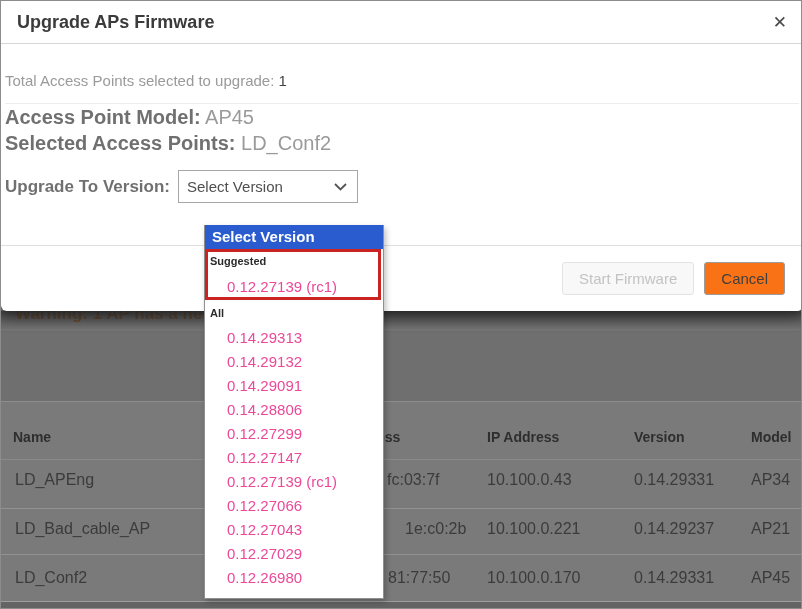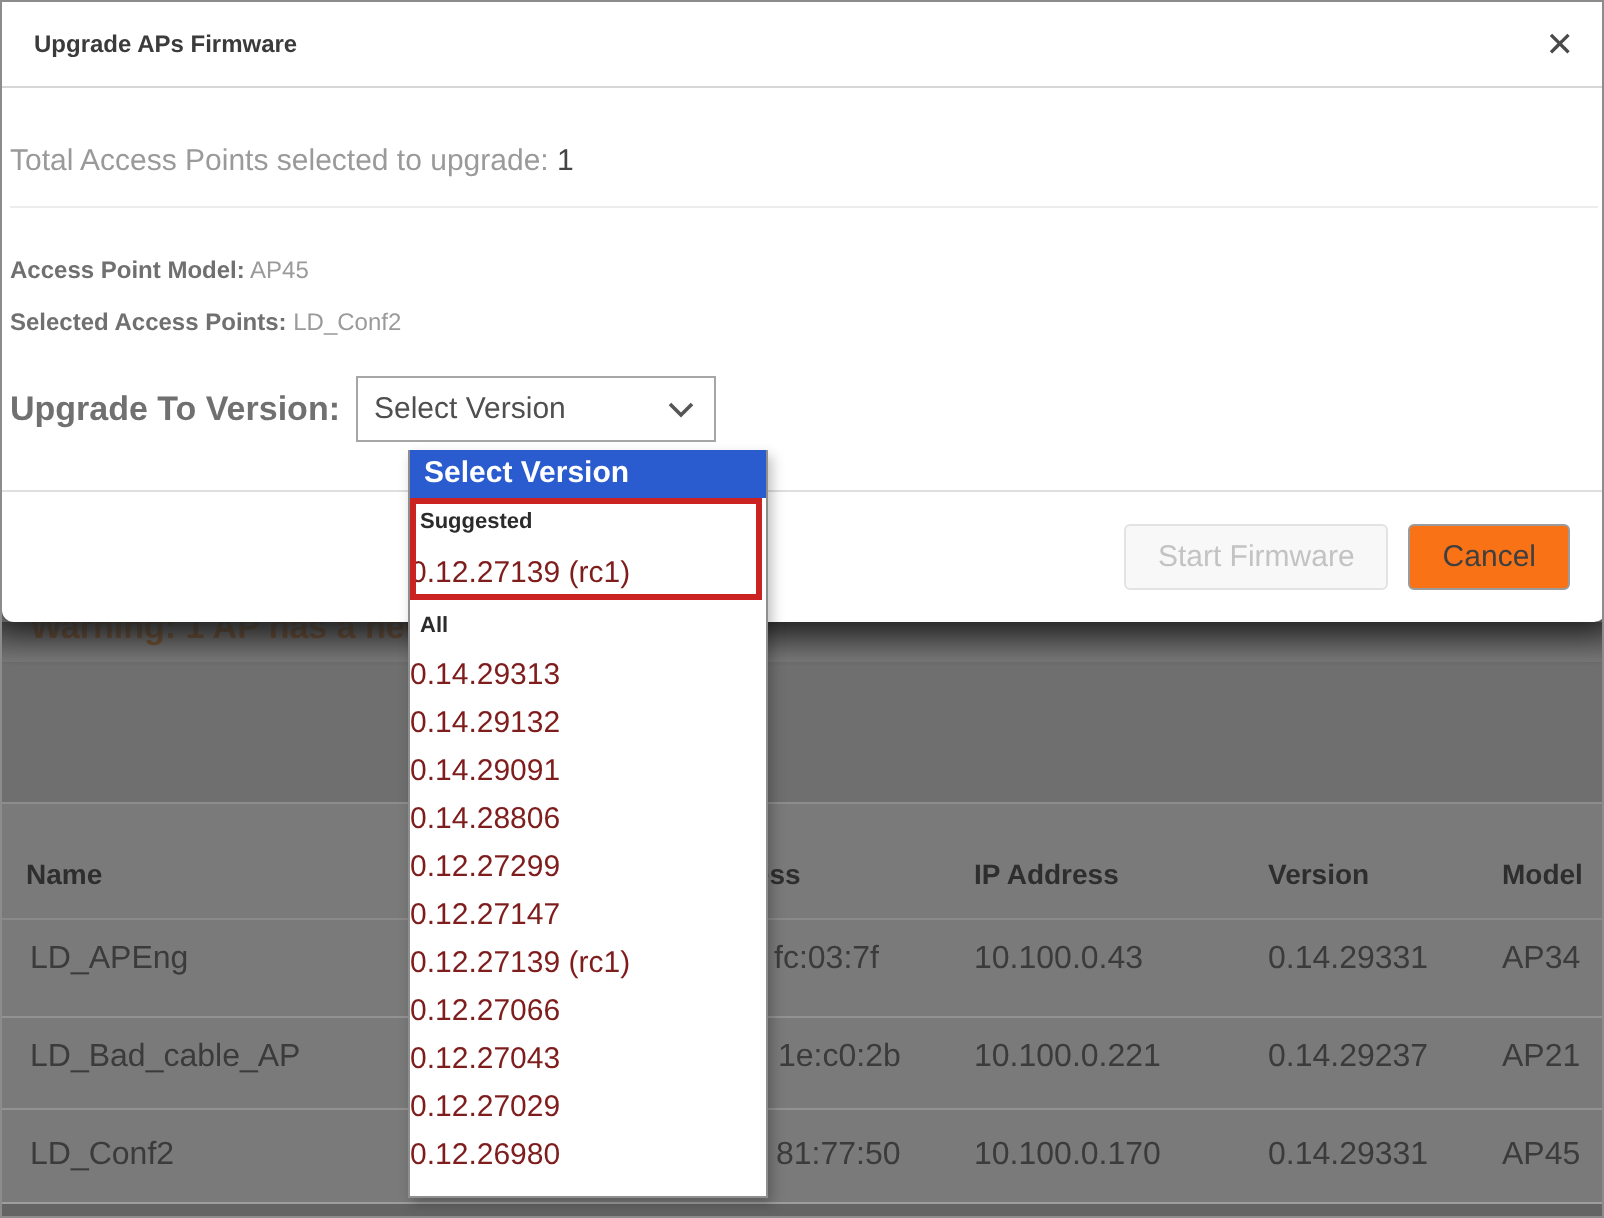--- a/index.html
+++ b/index.html
@@ -22,27 +22,27 @@
   .td { position:absolute; font-size:16px; color:#3b3b3b; white-space:nowrap; z-index:1; }
   .row-sep { position:absolute; left:0; width:100%; height:1px; background:#929292; z-index:1; }
   .bottom-band { position:absolute; left:0; top:601px; width:100%; height:8px; background:#646464; z-index:1; }
   .bottom-line { position:absolute; left:0; top:600px; width:100%; height:1px; background:#9e9e9e; z-index:1; }
 
   
   .modal { position:absolute; left:0; top:0; width:802px; height:310px; background:#ffffff;
            z-index:10; border-radius:0 0 6px 6px; box-shadow:0 5px 14px rgba(0,0,0,.5); }
   .modal-header { height:43px; display:flex; align-items:center; justify-content:space-between;
                   padding:0 16px; border-bottom:1px solid #d6d6d6; }
-  .modal-title { font-size:12px; font-weight:bold; color:#3b3b3b; }
+  .modal-title { font-size:18px; font-weight:bold; color:#3b3b3b; }
   .close-btn { font-size:17px; font-weight:bold; color:#4a4a4a; cursor:pointer; line-height:1; }
   .modal-body { padding:0 4px; }
   .summary-line { margin-top:28px; font-size:15px; color:#9a9a9a; }
   .summary-line .val { color:#444444; }
   .body-divider { margin-top:14px; height:1px; background:#ededed; }
-  .field-block { margin-top:18px; font-size:12px; line-height:26px; }
+  .field-block { font-size:20px; line-height:26px; }
   .field-label { font-weight:bold; color:#707070; }
   .field-value { color:#9a9a9a; }
   .version-row { margin-top:14px; display:flex; align-items:center; }
   .version-label { font-size:17px; font-weight:bold; color:#707070; margin-right:8px; }
   .select-box { width:180px; height:33px; border:1px solid #a6a6a6; background:#ffffff;
                 display:flex; align-items:center; justify-content:space-between;
                 padding:0 10px 0 8px; font-size:15px; color:#4f4f4f; cursor:pointer; }
   .modal-footer { position:absolute; left:0; bottom:0; width:100%; height:66px;
                   border-top:1px solid #dfdfdf; display:flex; align-items:center;
                   justify-content:flex-end; gap:10px; padding:0 18px; }
@@ -50,21 +50,21 @@
   .btn-disabled { background:#f8f8f8; border:1px solid #e3e3e3; color:#c3c3c3; cursor:default; }
   .btn-cancel { background:#f97316; border:1px solid #9b9b9b; color:#3f3f3f; }
 
   
   .dropdown { position:absolute; left:203px; top:224px; width:180px; z-index:30;
               background:#ffffff; border:1px solid #8f8f8f; border-top:none;
               padding-bottom:8px; box-shadow:2px 3px 6px rgba(0,0,0,.25); }
   .opt-selected { height:24px; line-height:24px; background:#2a5cd0; color:#ffffff;
                   font-weight:bold; font-size:15px; padding-left:7px; }
   .opt-group { height:25px; line-height:25px; font-weight:bold; font-size:11px; color:#2b2b2b; padding-left:5px; }
-  .opt-item { height:24px; line-height:24px; font-size:15px; color:#7f1d1d; cursor:pointer; }
+  .opt-item { height:24px; line-height:24px; font-size:15px; color:#ec4899; padding-left:22px; cursor:pointer; }
   .opt-item-first { height:26px; line-height:26px; }
   .annotation-rect { position:absolute; left:204px; top:248px; width:176px; height:51px;
                      border:3px solid #cb2222; z-index:31; pointer-events:none; }
 </style>
 </head>
 <body>
 
 <div id="screen">
 
   <div class="backdrop">
@@ -82,21 +82,21 @@
     <div class="header-sep"></div>
 
     <div class="td" style="left:14px;  top:470px">LD_APEng</div>
     <div class="td" style="left:386px; top:470px">fc:03:7f</div>
     <div class="td" style="left:486px; top:470px">10.100.0.43</div>
     <div class="td" style="left:633px; top:470px">0.14.29331</div>
     <div class="td" style="left:750px; top:470px">AP34</div>
     <div class="row-sep" style="top:507px"></div>
 
     <div class="td" style="left:14px;  top:519px">LD_Bad_cable_AP</div>
-    <div class="td" style="left:388px; top:519px">1e:c0:2b</div>
+    <div class="td" style="left:404px; top:519px">1e:c0:2b</div>
     <div class="td" style="left:486px; top:519px">10.100.0.221</div>
     <div class="td" style="left:633px; top:519px">0.14.29237</div>
     <div class="td" style="left:750px; top:519px">AP21</div>
     <div class="row-sep" style="top:553px"></div>
 
     <div class="td" style="left:14px;  top:568px">LD_Conf2</div>
     <div class="td" style="left:387px; top:568px">81:77:50</div>
     <div class="td" style="left:486px; top:568px">10.100.0.170</div>
     <div class="td" style="left:633px; top:568px">0.14.29331</div>
     <div class="td" style="left:750px; top:568px">AP45</div>

